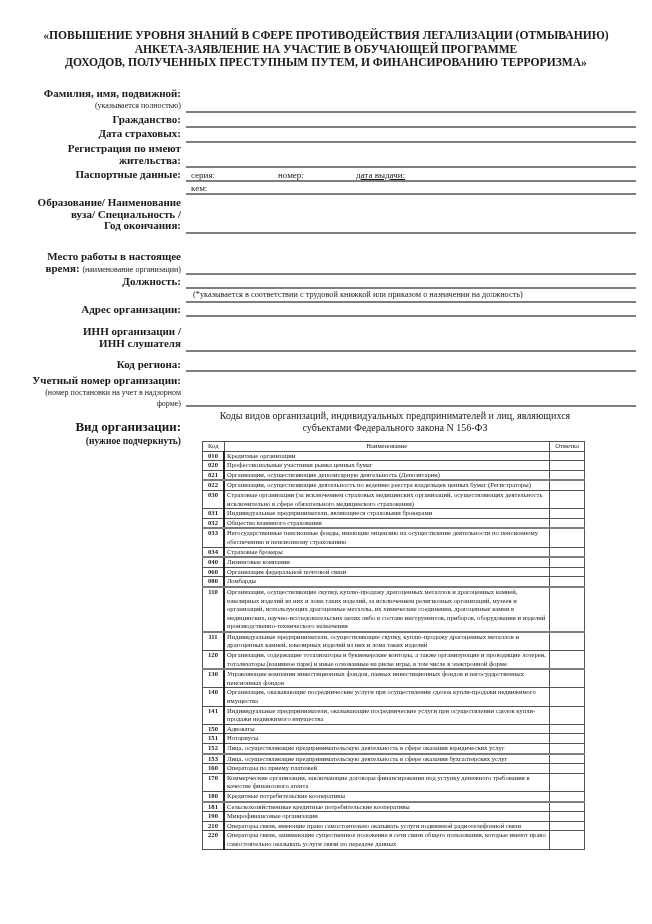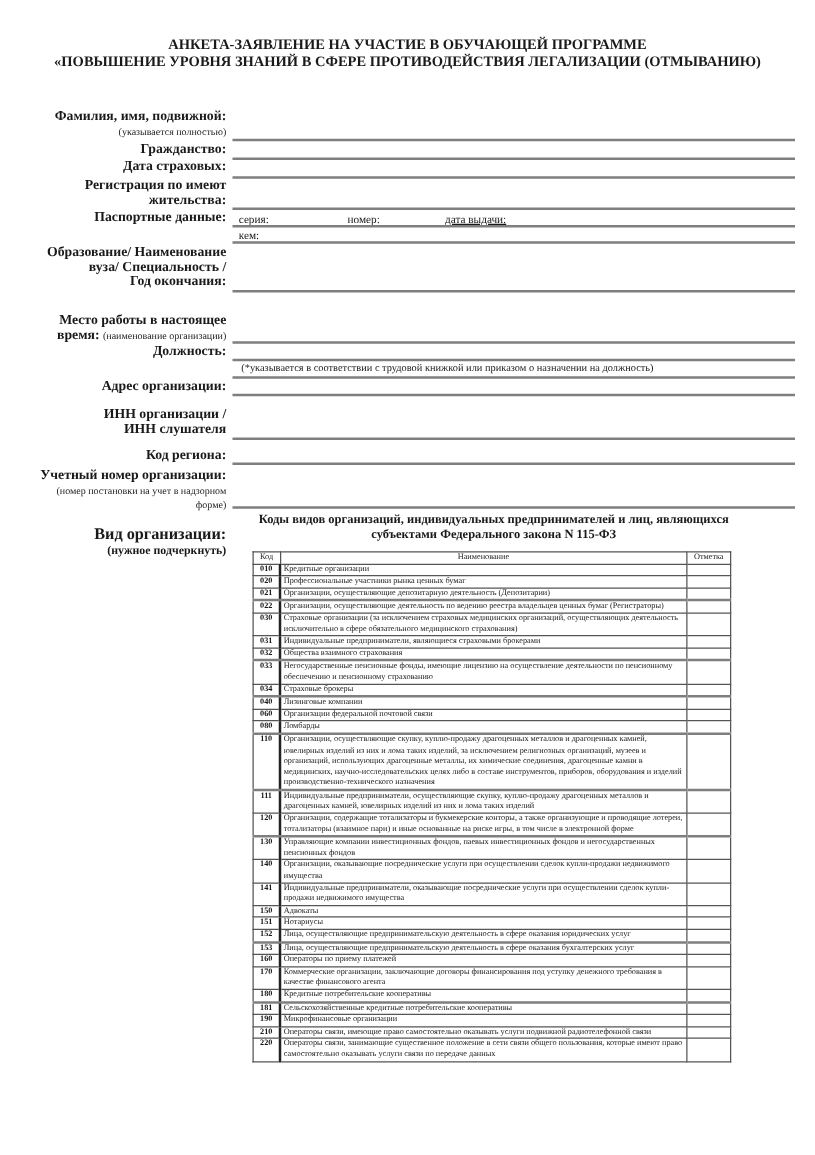--- a/index.html
+++ b/index.html
@@ -14,37 +14,38 @@
          font-size: 11px; line-height: 11.6px; white-space: nowrap; }
   .lbl .small { font-weight: normal; font-size: 8px; }
   .lbl.big { font-size: 13px; line-height: 14px; }
   .lbl .sub { font-weight: bold; font-size: 9.5px; }
 
   .line { position: absolute; left: 186px; width: 450px; height: 2px; background: #7f7f7f; }
 
   .fld { position: absolute; font-size: 9px; white-space: nowrap; }
 
   .codes-title { position: absolute; left: 198px; width: 394px; top: 410px; text-align: center;
-                 font-weight: bold; font-size: 10px; line-height: 11.5px; }
+                 font-weight: normal; font-size: 10px; line-height: 11.5px; }
 
   table.codes { position: absolute; left: 202px; top: 441px; width: 383px; border-collapse: collapse;
                 font-size: 6.6px; line-height: 8.6px; }
   table.codes td, table.codes th { border: 1px solid #555; padding: 0 2px; vertical-align: top; }
   table.codes tr { border-bottom: 1px solid #888; }
   table.codes th { font-weight: normal; text-align: center; padding: 0 1px; }
   table.codes td.code { font-weight: bold; width: 16px; text-align: center; border-right: 2px solid #222; }
   table.codes td.mark { width: 30px; }
   table.codes tr.thick td { border-bottom: 2px solid #7f7f7f; }
 </style>
 </head>
 <body>
 
 <div class="title">
+  <div>«ПОВЫШЕНИЕ УРОВНЯ ЗНАНИЙ В СФЕРЕ ПРОТИВОДЕЙСТВИЯ ЛЕГАЛИЗАЦИИ (ОТМЫВАНИЮ)</div>
   <div>АНКЕТА-ЗАЯВЛЕНИЕ НА УЧАСТИЕ В ОБУЧАЮЩЕЙ ПРОГРАММЕ</div>
-  <div>«ПОВЫШЕНИЕ УРОВНЯ ЗНАНИЙ В СФЕРЕ ПРОТИВОДЕЙСТВИЯ ЛЕГАЛИЗАЦИИ (ОТМЫВАНИЮ)</div>
+  <div>ДОХОДОВ, ПОЛУЧЕННЫХ ПРЕСТУПНЫМ ПУТЕМ, И ФИНАНСИРОВАНИЮ ТЕРРОРИЗМА»</div>
 </div>
 
 <div class="lbl" style="top:88px;">
   <div>Фамилия, имя, подвижной:</div>
   <div class="small">(указывается полностью)</div>
 </div>
 <div class="line" style="top:111px;"></div>
 
 <div class="lbl" style="top:114px;">Гражданство:</div>
 <div class="line" style="top:126px;"></div>
@@ -103,21 +104,21 @@
 </div>
 <div class="line" style="top:405px;"></div>
 
 <div class="lbl big" style="top:420px;">
   <div>Вид организации:</div>
   <div class="sub">(нужное подчеркнуть)</div>
 </div>
 
 <div class="codes-title">
   <div>Коды видов организаций, индивидуальных предпринимателей и лиц, являющихся</div>
-  <div>субъектами Федерального закона N 115-ФЗ</div>
+  <div>субъектами Федерального закона N 156-ФЗ</div>
 </div>
 
 <table class="codes">
   <thead>
     <tr>
       <th>Код</th>
       <th>Наименование</th>
       <th>Отметка</th>
     </tr>
   </thead>

